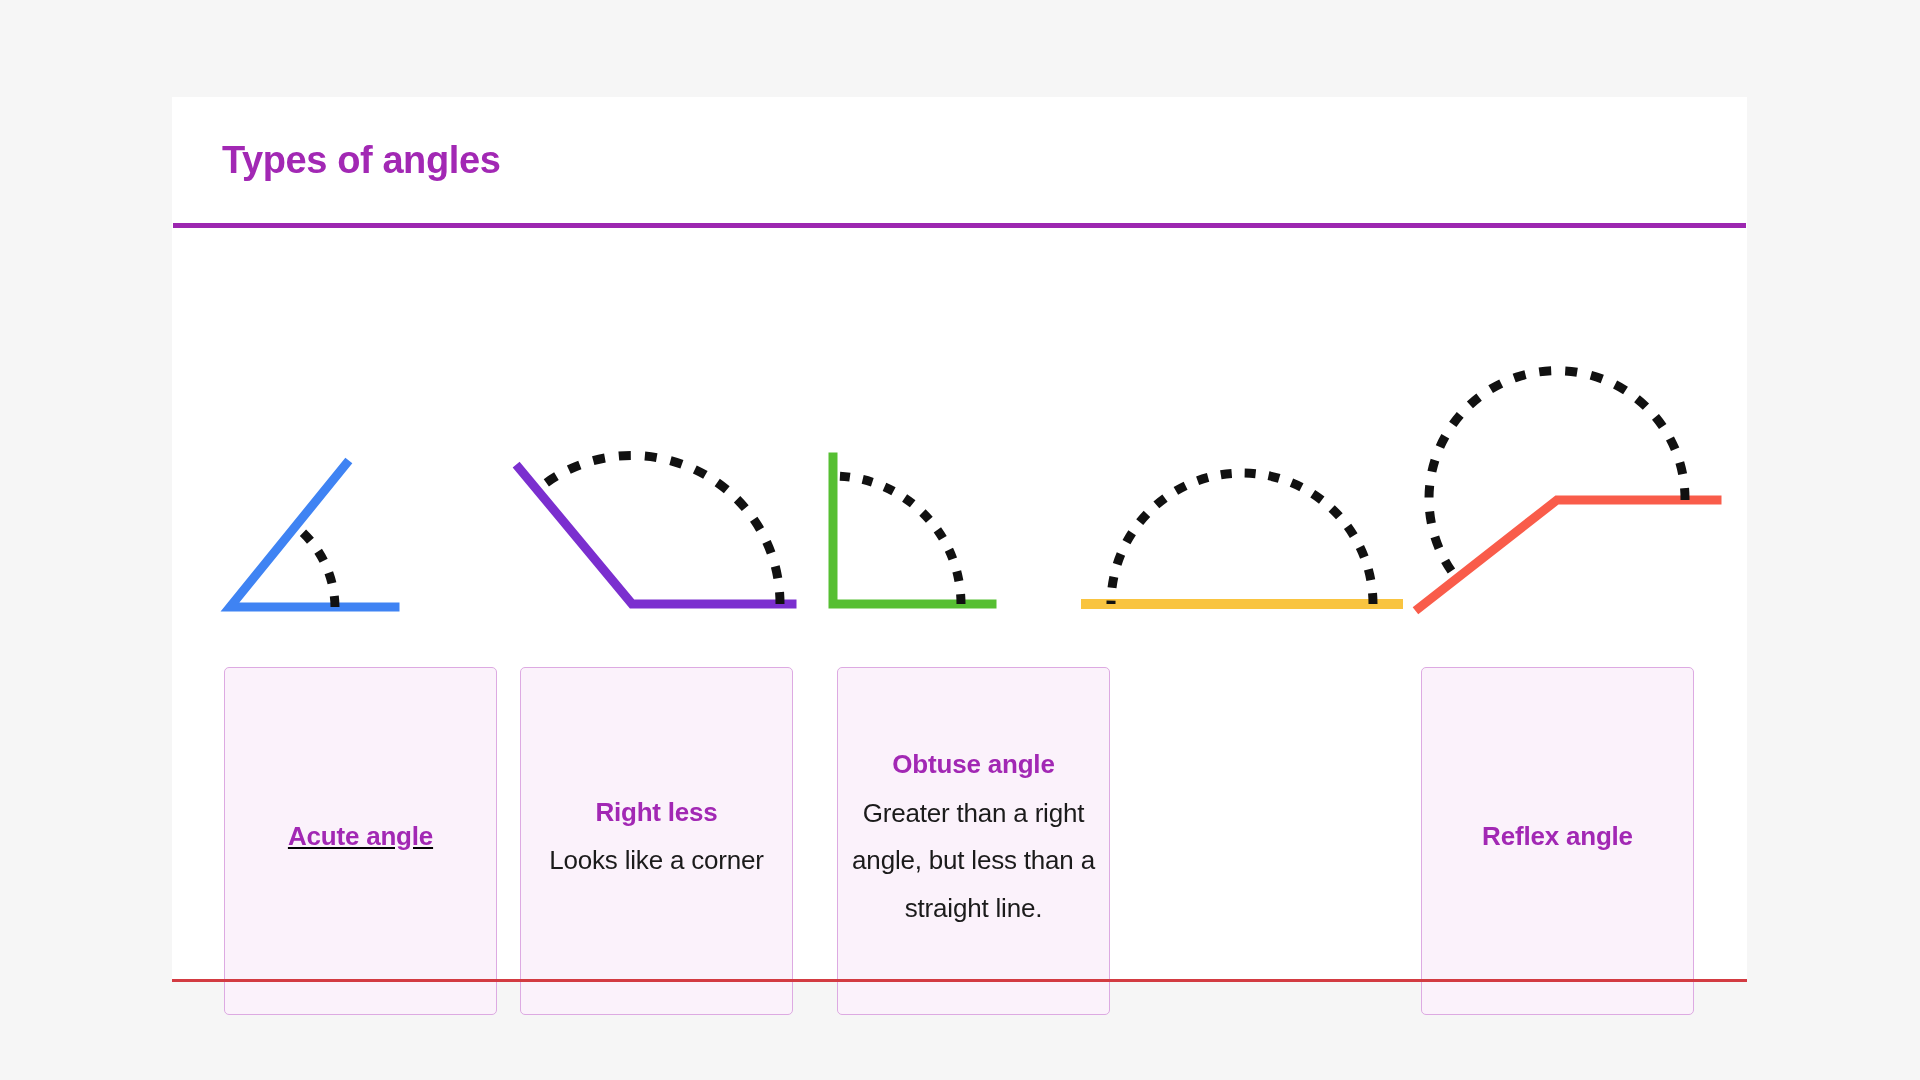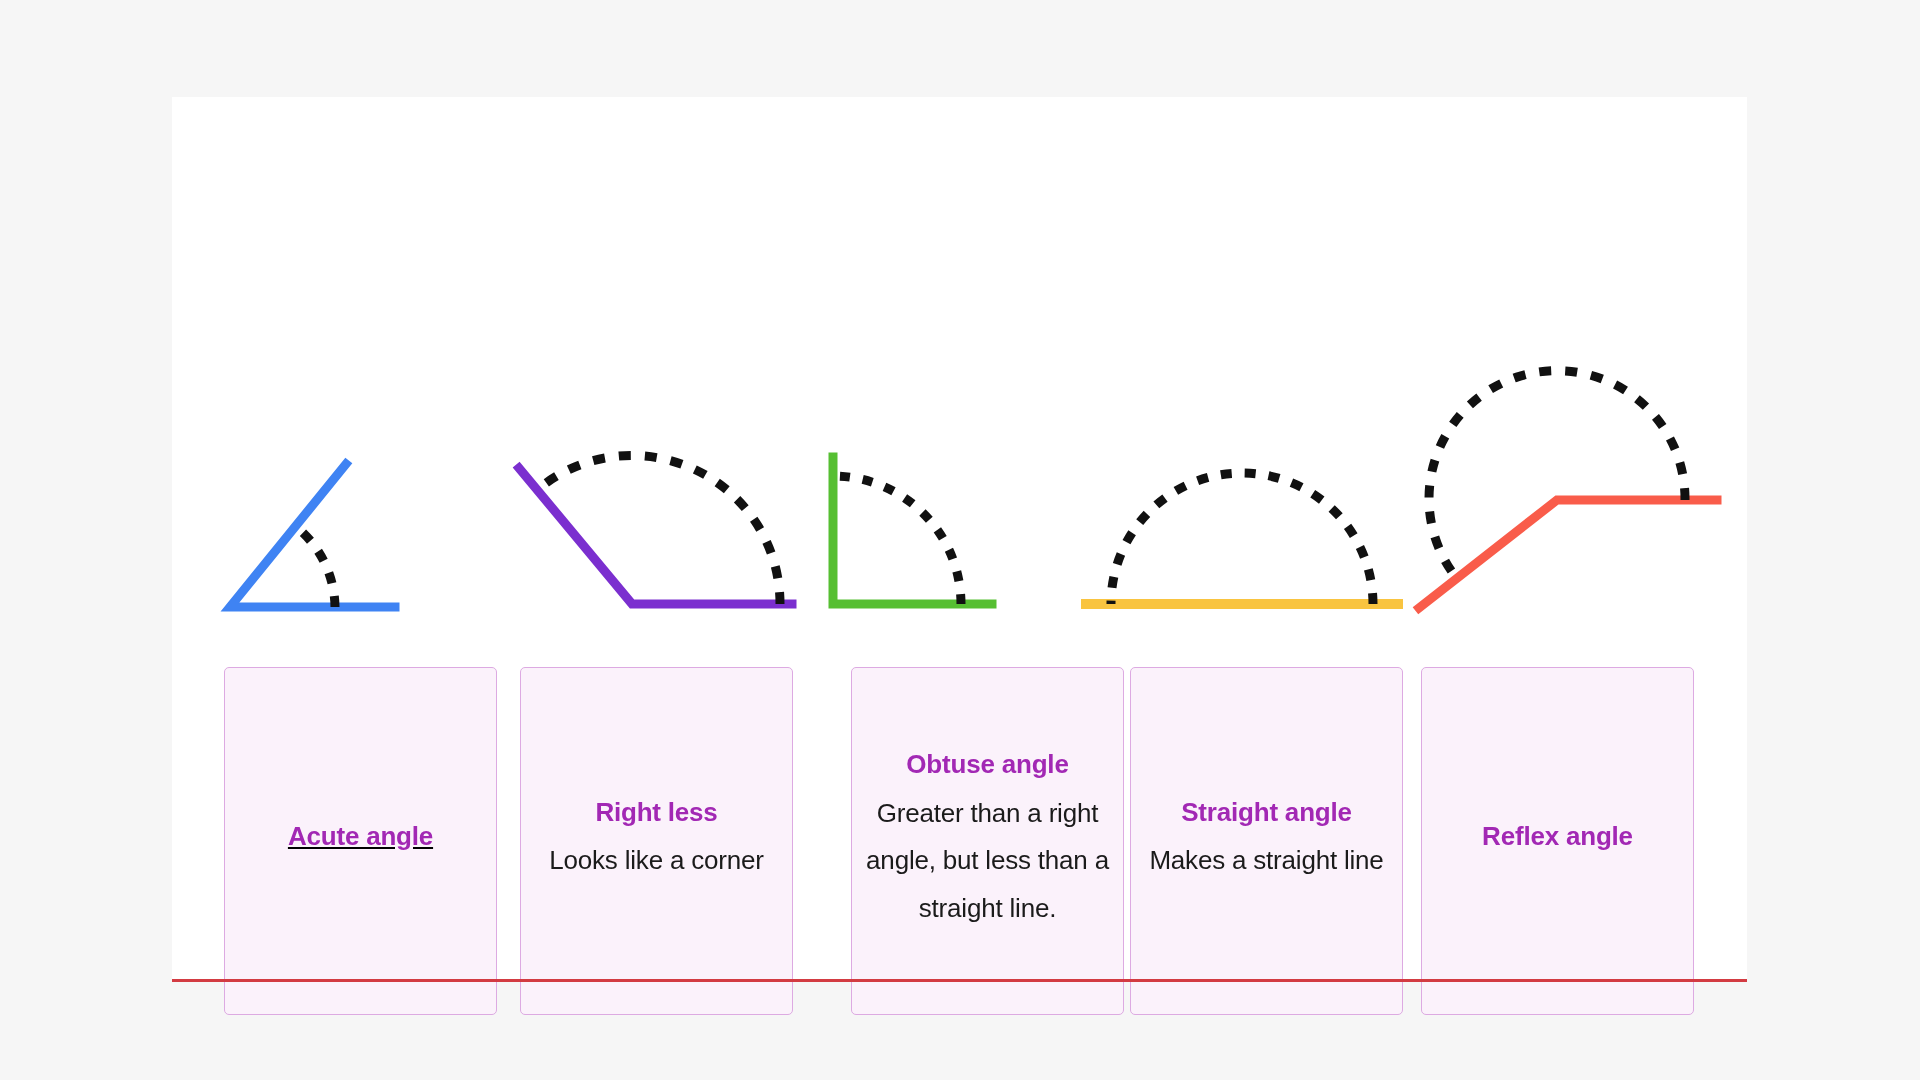--- a/index.html
+++ b/index.html
@@ -109,21 +109,21 @@
     border-radius: 5px;
     display: flex;
     flex-direction: column;
     align-items: center;
     justify-content: center;
     padding: 10px 14px;
   }
 
   .card-1 { left: 52px; text-decoration: underline;   }
   .card-2 { left: 348px;  }
-  .card-3 { left: 679px; justify-content: center;  }
+  .card-3 { left: 665px; justify-content: center;  }
   .card-4 { left: 958px;  }
   .card-5 { left: 1249px; gap: 8px; }
 
   .card-title {
     font-size: 26px;
     font-weight: 700;
     color: #a228b4;
     text-align: center;
     letter-spacing: -0.2px;
     line-height: 1.18;
@@ -139,20 +139,24 @@
     letter-spacing: -0.2px;
   }
 </style>
 </head>
 <body>
 
 <div id="root">
 
   <div class="panel">
 
+    <div class="panel-header">
+      <div class="page-title">Types of angles</div>
+      <div class="header-rule"></div>
+    </div>
 
     <div class="diagrams">
 
       <div class="diagram d-acute">
         <svg width="300" height="390" viewBox="0 0 300 390">
 
           <path d="M 175 375 L 10 375 L 126 232" fill="none" stroke="#3f83f3" stroke-width="9" stroke-linecap="square" stroke-linejoin="miter"></path>
 
           <path d="M 115 375 A 105 105 0 0 0 74 293" fill="none" stroke="#111111" stroke-width="9" stroke-linecap="butt" stroke-dasharray="11 13"></path>
         </svg>
@@ -205,24 +209,20 @@
       <div class="card card-2">
         <div class="card-title">Right less</div>
         <div class="card-desc">Looks like a corner</div>
       </div>
 
       <div class="card card-3">
         <div class="card-title">Obtuse angle</div>
         <div class="card-desc">Greater than a right angle, but less than a straight line.</div>
       </div>
 
-      <div class="card card-4">
-        <div class="card-title">Straight angle</div>
-        <div class="card-desc">Makes a straight line</div>
-      </div>
 
       <div class="card card-5">
         <div class="card-title">Reflex angle</div>
       </div>
 
     </div>
 
     <div class="footer-rule"></div>
 
   </div>

